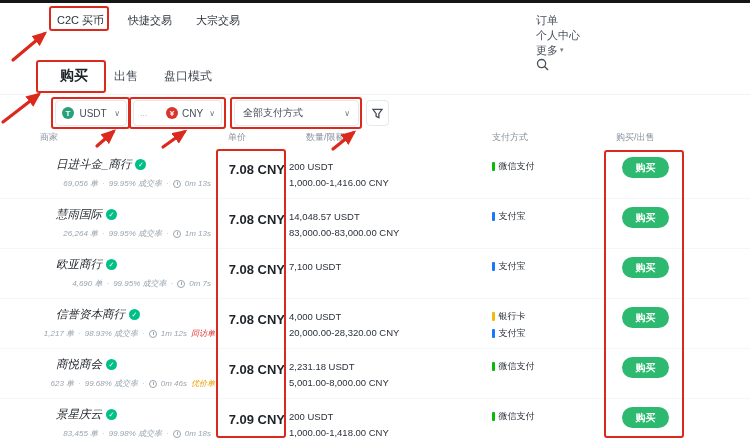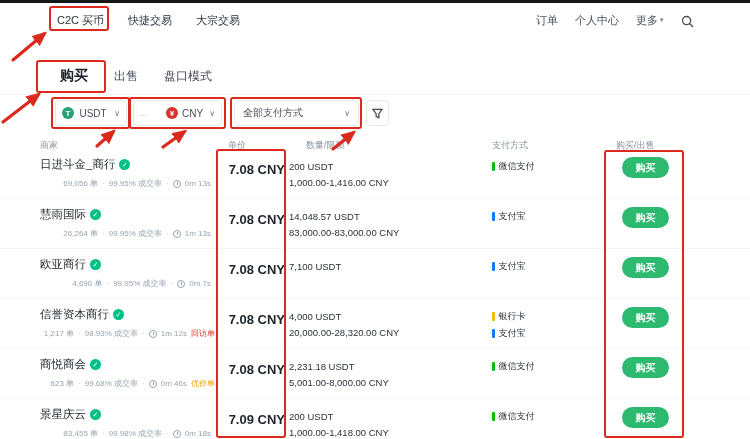--- a/index.html
+++ b/index.html
@@ -3,21 +3,21 @@
 <meta charset="utf-8">
 <style>
   * { margin:0; padding:0; box-sizing:border-box; }
   body { font-family:"Liberation Sans","DejaVu Sans",sans-serif; background:#fff; }
   .screen { position:relative; width:750px; height:439px; background:#fff; overflow:hidden;
             border-top:3px solid #161616; }
 
   
   .nav-left { position:absolute; left:57px; top:10px; display:flex; gap:24px; align-items:flex-end; }
   .nav-left .nav-item { font-size:11px; color:#2b3139; white-space:nowrap; cursor:pointer; }
-  .nav-right { position:absolute; left:536px; top:10px; display:flex; gap:17px; align-items:flex-end; }
+  .nav-right { position:absolute; left:536px; top:10px; display:flex; align-items:flex-start;flex-direction:column; }
   .nav-right .nav-item { font-size:11px; color:#474d57; white-space:nowrap; cursor:pointer; }
   .caret { font-size:7px; color:#707a8a; margin-left:2px; vertical-align:2px; }
   .search-svg { width:13px; height:13px; display:block; }
 
   
   .tabs { position:absolute; left:60px; top:64px; display:flex; gap:26px; align-items:baseline; }
   .tab { font-size:12px; color:#474d57; cursor:pointer; }
   .tab.active { font-size:14px; font-weight:bold; color:#1e2329; }
   .tabs-divider { position:absolute; left:0; top:91px; width:750px; height:1px; background:#f2f3f5; }
 
@@ -30,29 +30,29 @@
   .coin-ic { width:12px; height:12px; border-radius:50%; color:#fff; font-size:8px; font-weight:bold;
              display:flex; align-items:center; justify-content:center; flex:0 0 auto; }
   .pill-label { font-size:10px; color:#474d57; }
   .pill-prefix { font-size:9px; color:#b7bdc6; margin-right:auto; }
   .pill .caret { font-size:8px; }
   .filter-btn { position:absolute; left:366px; top:97px; width:23px; height:26px;
                 border:1px solid #e6e8ea; border-radius:4px; display:flex; align-items:center;
                 justify-content:center; cursor:pointer; background:#fff; }
 
   
-  .thead { position:absolute; left:0; top:128px; width:750px; height:16px; font-size:9px; color:#8a939f;margin-top:8px; }
+  .thead { position:absolute; left:0; top:128px; width:750px; height:16px; font-size:9px; color:#8a939f; }
   .thead span { position:absolute; top:0; white-space:nowrap; }
   .th-merchant { left:40px; } .th-price { left:228px; } .th-amount { left:306px; }
   .th-pay { left:492px; } .th-action { left:616px; }
 
   .offer-list { position:absolute; left:0; top:146px; width:750px; height:293px; overflow:hidden; }
   .row { display:grid; grid-template-columns:215px 70px 200px 125px 85px; height:50px;
          border-bottom:1px solid #f5f6f7; align-items:start; padding-top:8px; }
-  .col-merchant { padding-left:40px; }
+  .col-merchant { padding-left:56px;font-style:italic; }
   .m-name { font-size:11.5px; color:#1e2329; display:flex; align-items:center; gap:4px; white-space:nowrap; }
   .badge { width:11px; height:11px; border-radius:50%; background:var(--badge); color:#fff;
            font-size:7px; display:inline-flex; align-items:center; justify-content:center; }
   .m-stats { margin-top:6px; font-size:8px; color:#9aa4af; display:flex; align-items:center;
              gap:4px; white-space:nowrap;justify-content:flex-end; }
   .dot { color:#c3c9d1; }
   .clock { display:inline-block; width:8px; height:8px; border:1px solid #9aa4af; border-radius:50%;
            position:relative; flex:0 0 auto; }
   .clock::after { content:""; position:absolute; left:3px; top:1px; width:1px; height:3px; background:#9aa4af; }
   .tag { font-size:8px; }

